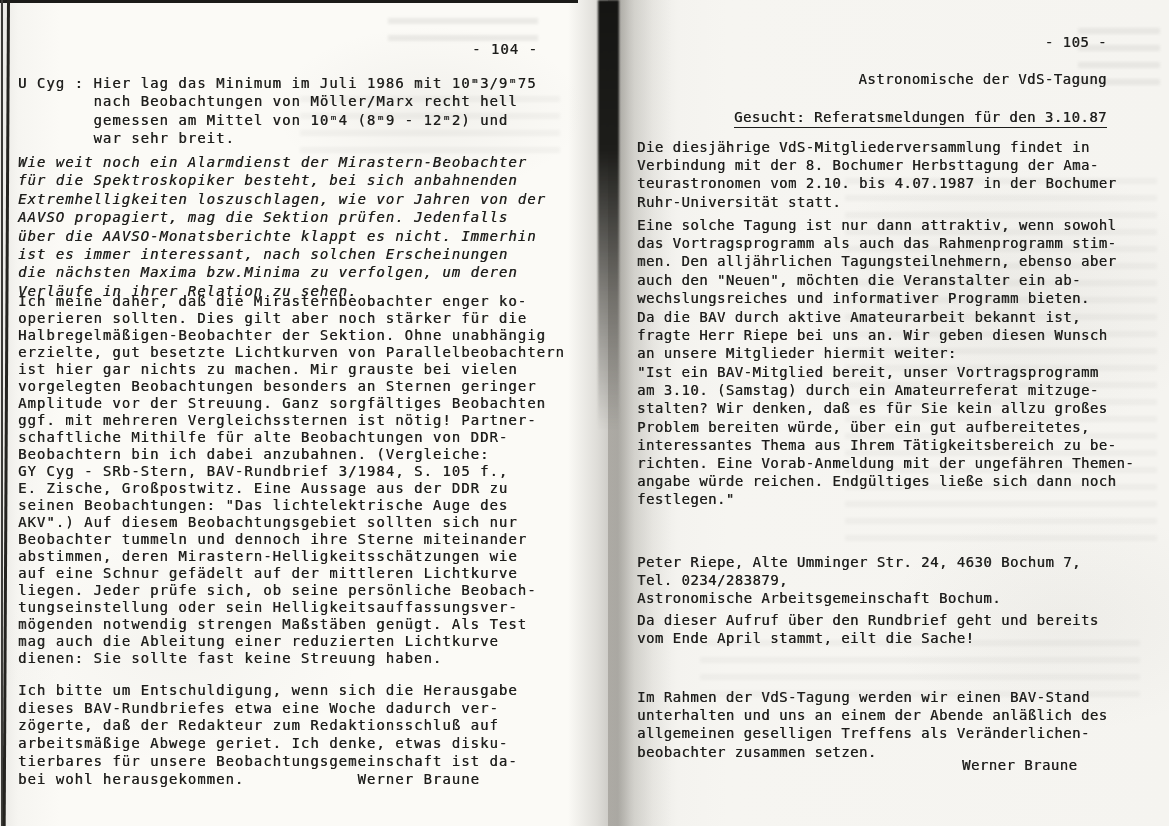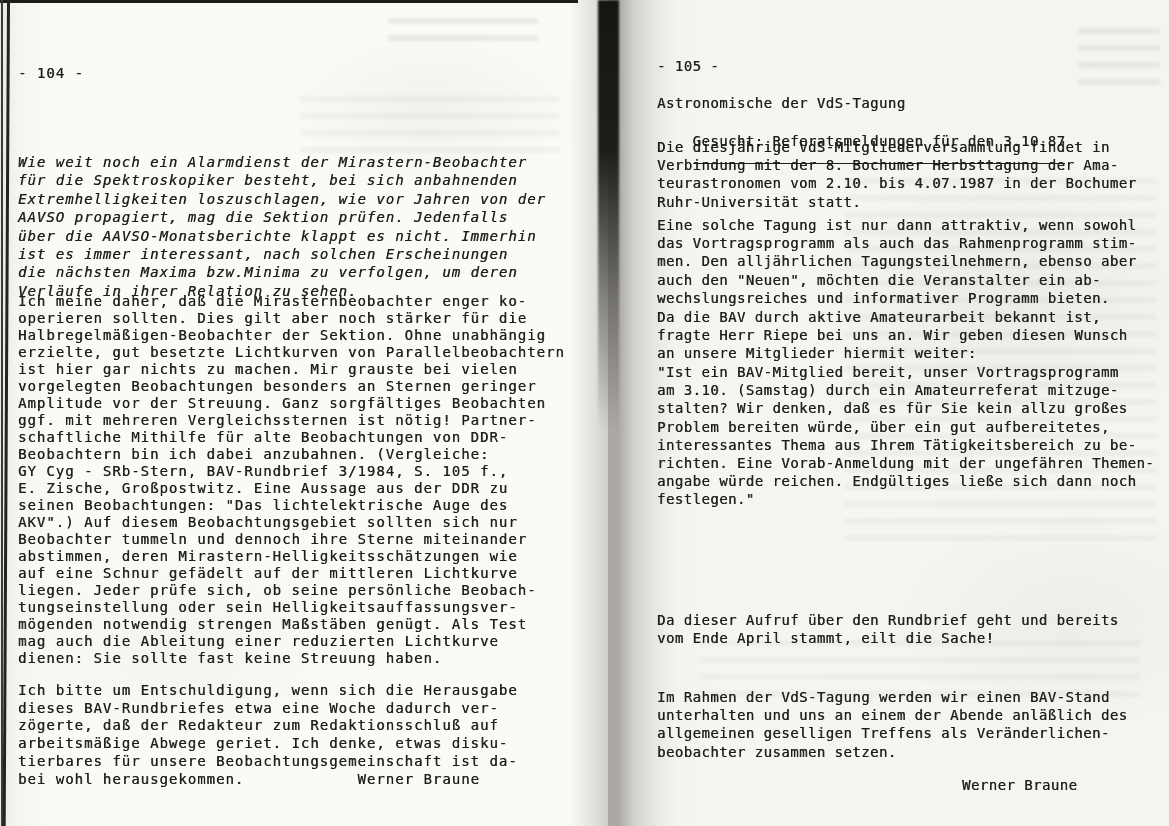--- a/index.html
+++ b/index.html
@@ -40,23 +40,23 @@
       repeating-linear-gradient(90deg,rgba(75,75,72,.85) 0 7px,transparent 7px 11px,rgba(75,75,72,.6) 11px 23px,transparent 23px 29px),
       repeating-linear-gradient(180deg,#faf9f5 0 0);
     background-size:100% 7px;background-repeat:repeat-y;
     background-position:0 0;
   }
   .ghost{background:repeating-linear-gradient(180deg,rgba(80,80,76,.8) 0 6px,transparent 6px 17px);}
   
   .tx{position:absolute;white-space:pre-wrap;font-size:14px;
       text-shadow:.4px 0 0 rgba(29,29,27,.75);}
   .lp{left:18px;letter-spacing:1.0px;line-height:18.4px;width:575px;}
-  .rp{left:657px;letter-spacing:.45px;line-height:18.2px;width:505px;}
-  .center{text-align:left;margin-top:24px;}
-  .ul{border-bottom:1.6px solid #1d1d1b;padding-bottom:14px;}
+  .rp{left:637px;letter-spacing:.45px;line-height:18.2px;width:505px;}
+  .center{text-align:right;}
+  .ul{border-bottom:1.6px solid #1d1d1b;padding-bottom:2px;}
 </style>
 </head>
 <body>
 
 <div id="scan">
 
   <div id="left-page" class="page"></div>
   <div id="right-page" class="page"></div>
 
   <div class="gutter"></div>
@@ -66,20 +66,24 @@
   <div class="edge-line-b"></div>
 
   <div class="ghost" style="left:388px;top:18px;width:150px;height:24px;opacity:.12;"></div>
   <div class="ghost" style="left:300px;top:96px;width:260px;height:58px;opacity:.06;"></div>
   <div class="ghost" style="left:1078px;top:28px;width:82px;height:64px;opacity:.10;"></div>
   <div class="ghost" style="left:845px;top:178px;width:312px;height:368px;opacity:.055;"></div>
   <div class="ghost" style="left:700px;top:640px;width:440px;height:58px;opacity:.055;"></div>
 
   <div class="tx lp center" style="top:40px;width:520px;">- 104 -</div>
 
+  <div class="tx lp" style="top:74px;">U Cyg : Hier lag das Minimum im Juli 1986 mit 10ᵐ3/9ᵐ75
+        nach Beobachtungen von Möller/Marx recht hell
+        gemessen am Mittel von 10ᵐ4 (8ᵐ9 - 12ᵐ2) und
+        war sehr breit.</div>
 
   <div class="tx lp" style="top:153px;font-style:italic;">Wie weit noch ein Alarmdienst der Mirastern-Beobachter
 für die Spektroskopiker besteht, bei sich anbahnenden
 Extremhelligkeiten loszuschlagen, wie vor Jahren von der
 AAVSO propagiert, mag die Sektion prüfen. Jedenfalls
 über die AAVSO-Monatsberichte klappt es nicht. Immerhin
 ist es immer interessant, nach solchen Erscheinungen
 die nächsten Maxima bzw.Minima zu verfolgen, um deren
 Verläufe in ihrer Relation zu sehen.</div>
 
@@ -139,24 +143,27 @@
   <div class="tx rp" style="top:363px;">"Ist ein BAV-Mitglied bereit, unser Vortragsprogramm
 am 3.10. (Samstag) durch ein Amateurreferat mitzuge-
 stalten? Wir denken, daß es für Sie kein allzu großes
 Problem bereiten würde, über ein gut aufbereitetes,
 interessantes Thema aus Ihrem Tätigkeitsbereich zu be-
 richten. Eine Vorab-Anmeldung mit der ungefähren Themen-
 angabe würde reichen. Endgültiges ließe sich dann noch
 festlegen."</div>
 
 
+  <div class="tx rp" style="top:553px;">Peter Riepe, Alte Umminger Str. 24, 4630 Bochum 7,
+Tel. 0234/283879,
+Astronomische Arbeitsgemeinschaft Bochum.</div>
 
   <div class="tx rp" style="top:688px;">Im Rahmen der VdS-Tagung werden wir einen BAV-Stand
 unterhalten und uns an einem der Abende anläßlich des
 allgemeinen geselligen Treffens als Veränderlichen-
 beobachter zusammen setzen.</div>
 
   <div class="tx rp" style="top:611px;">Da dieser Aufruf über den Rundbrief geht und bereits
 vom Ende April stammt, eilt die Sache!</div>
 
-  <div class="tx" style="top:777px;left:962px;letter-spacing:.45px;">Werner Braune</div>
+  <div class="tx" style="top:757px;left:962px;letter-spacing:.45px;">Werner Braune</div>
 
 </div>
 
 </body></html>

